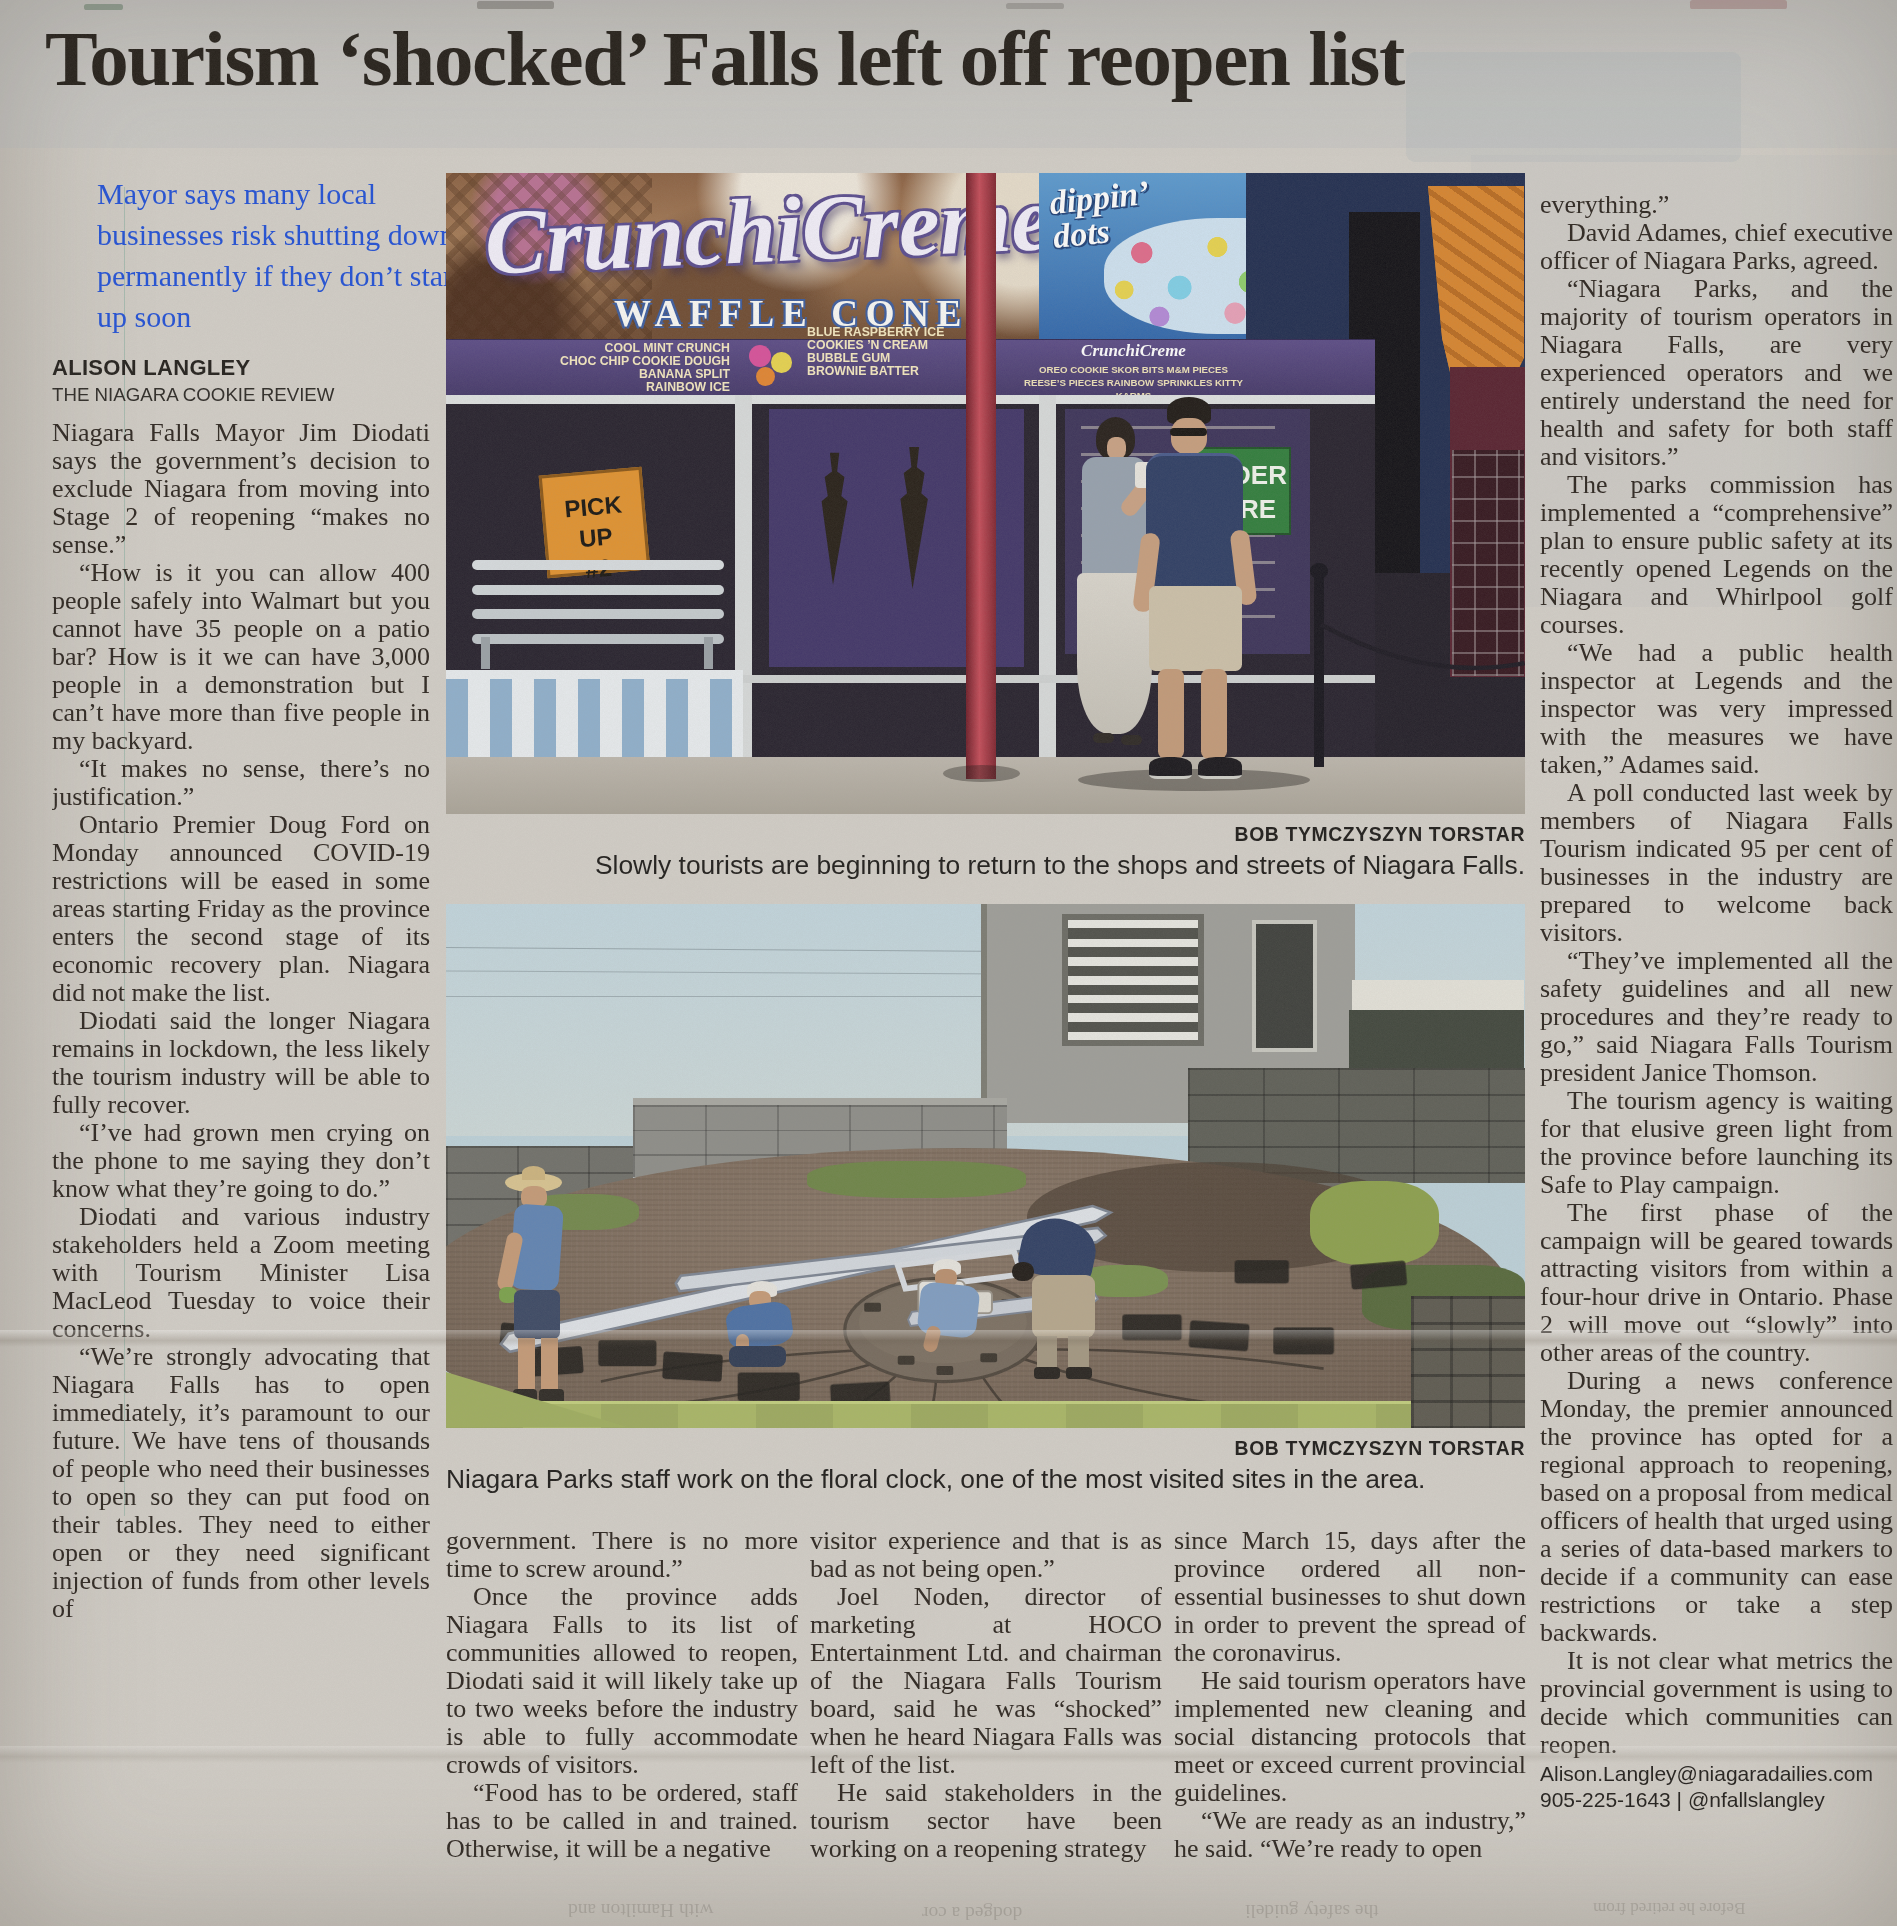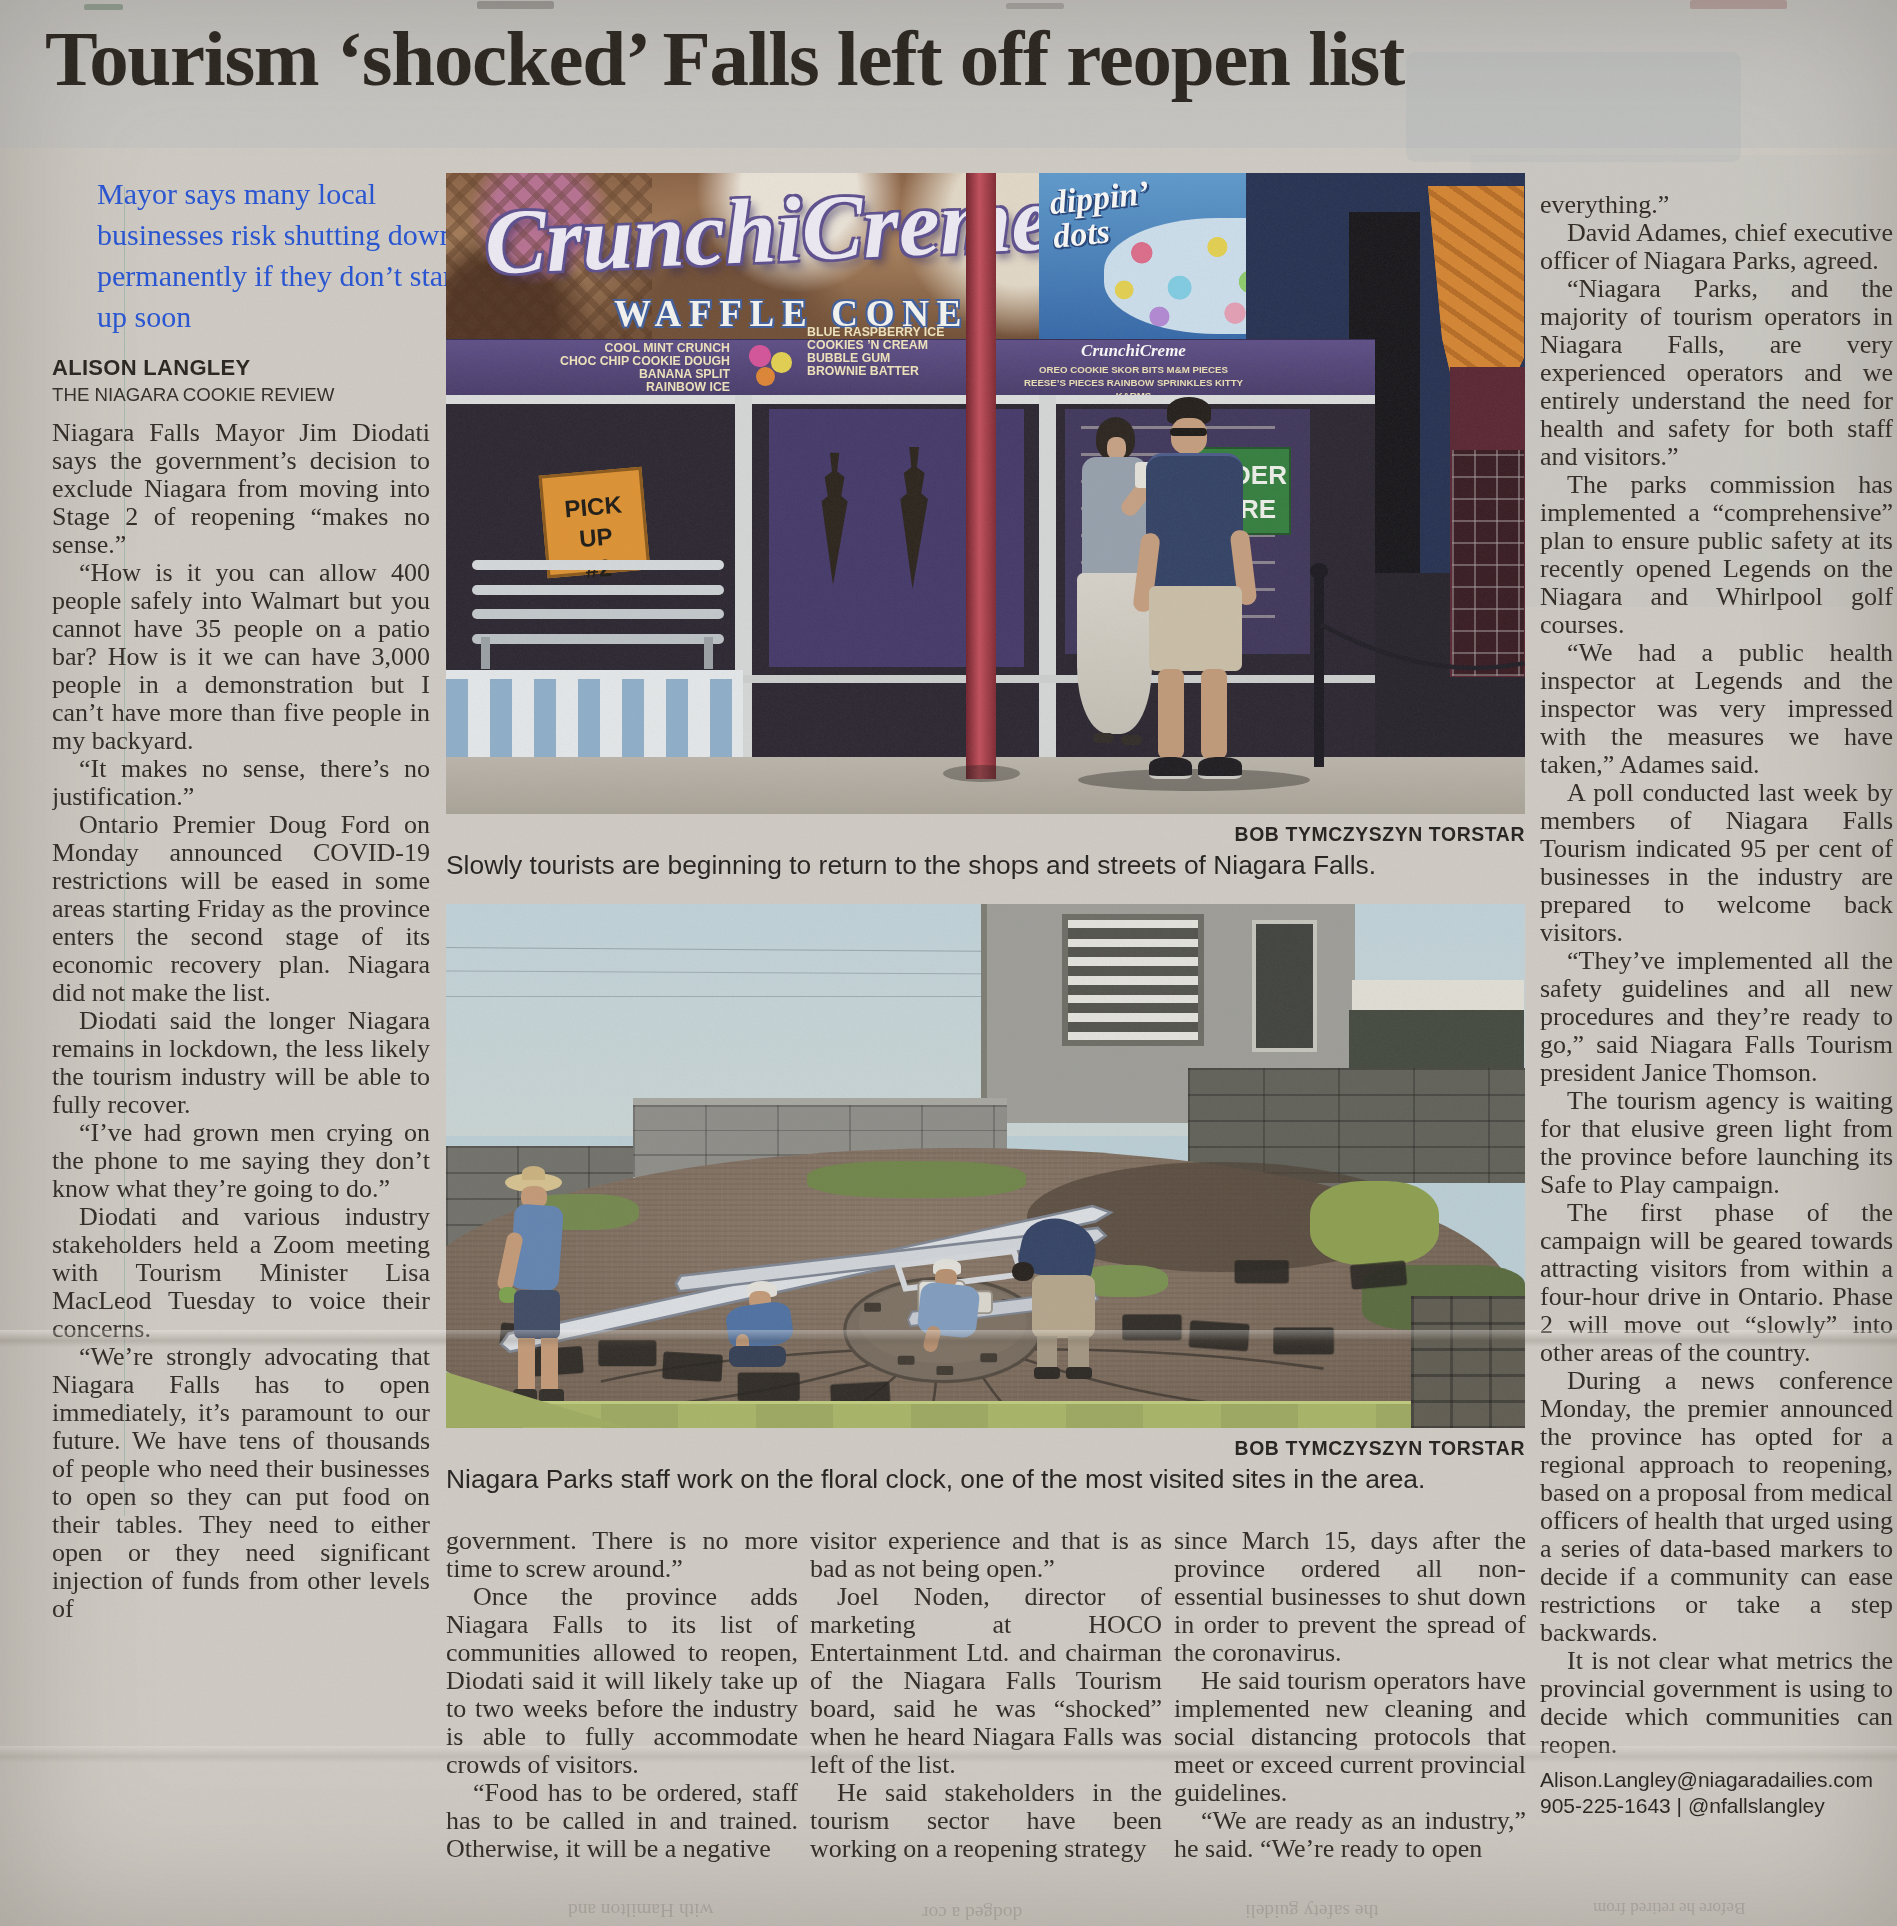--- a/index.html
+++ b/index.html
@@ -16,21 +16,21 @@
   .byline-org{left:52px;top:384px;width:378px;font-family:"Liberation Sans",sans-serif;
           font-size:18.7px;color:#2a2723;}
   .bodycol{font-size:26px;line-height:28px;text-align:justify;color:#2a231d;
            -webkit-hyphens:auto;hyphens:auto;overflow:hidden;}
   .bodycol p{margin:0;text-indent:27px;}
   .bodycol p.flush{text-indent:0;}
   .credit{font-family:"Liberation Sans",sans-serif;font-weight:bold;font-size:19.4px;
           letter-spacing:0.6px;color:#1b1917;text-align:right;}
   .caption{font-family:"Liberation Sans",sans-serif;font-size:26.4px;color:#1b1917;}
   .signature{font-family:"Liberation Sans",sans-serif;font-size:21px;line-height:26.4px;
-             color:#1d1a17;margin-top:8px;}
+             color:#1d1a17;margin-top:2px;}
   .pre{white-space:pre-line;}
   
   .photo{position:absolute;overflow:hidden;background:#201c26;}
   .photo *{position:absolute;}
   
   .ghost{font-size:19.4px;color:#4a443c;opacity:.22;transform:rotate(180deg);white-space:nowrap;}
   .crease{left:0;width:1898px;height:17px;pointer-events:none;
           background:linear-gradient(180deg,rgba(255,255,255,.34),rgba(96,86,72,.20) 62%,rgba(96,86,72,0));}
   .noise{left:0;top:0;pointer-events:none;}
 </style>
@@ -219,21 +219,21 @@
     </div>
 
     <div style="left:868px;top:400px;width:10.3px;height:194px;background:#14121a;"></div>
     <div style="left:864px;top:390px;width:18px;height:15.5px;border-radius:50%;background:#14121a;"></div>
     <svg width="1079" height="641" style="left:0;top:0;pointer-events:none;" viewBox="0 0 1672 994">
       <path d="M1356,700 Q1520,790 1672,760" stroke="#1a1720" stroke-width="7" fill="none"></path>
     </svg>
   </div>
 
   <div class="abs credit" style="left:446px;top:823px;width:1079px;">BOB TYMCZYSZYN   TORSTAR</div>
-  <div class="abs caption" style="left:446px;top:850px;width:1079px;">Slowly tourists are beginning to return to the shops and streets of Niagara Falls.</div>
+  <div class="abs caption" style="left:446px;top:850px;width:1079px;text-align:right;">Slowly tourists are beginning to return to the shops and streets of Niagara Falls.</div>
 
   <div class="photo" style="left:446px;top:904px;width:1079px;height:524px;background:#bdd2da;">
 
     <div style="left:0;top:0;width:1079px;height:232px;
          background:linear-gradient(180deg,#c2d6de,#ccd8d8);"></div>
     <div style="left:0;top:45px;width:581px;height:1.3px;background:rgba(70,80,85,.35);transform:rotate(.4deg);"></div>
     <div style="left:0;top:68px;width:568px;height:1.3px;background:rgba(70,80,85,.3);transform:rotate(.3deg);"></div>
     <div style="left:0;top:92px;width:555px;height:1.3px;background:rgba(70,80,85,.3);"></div>
 
     <div style="left:535px;top:0;width:368px;height:219px;background:#9e9e99;border-left:6.5px solid #7b7b72;"></div>

